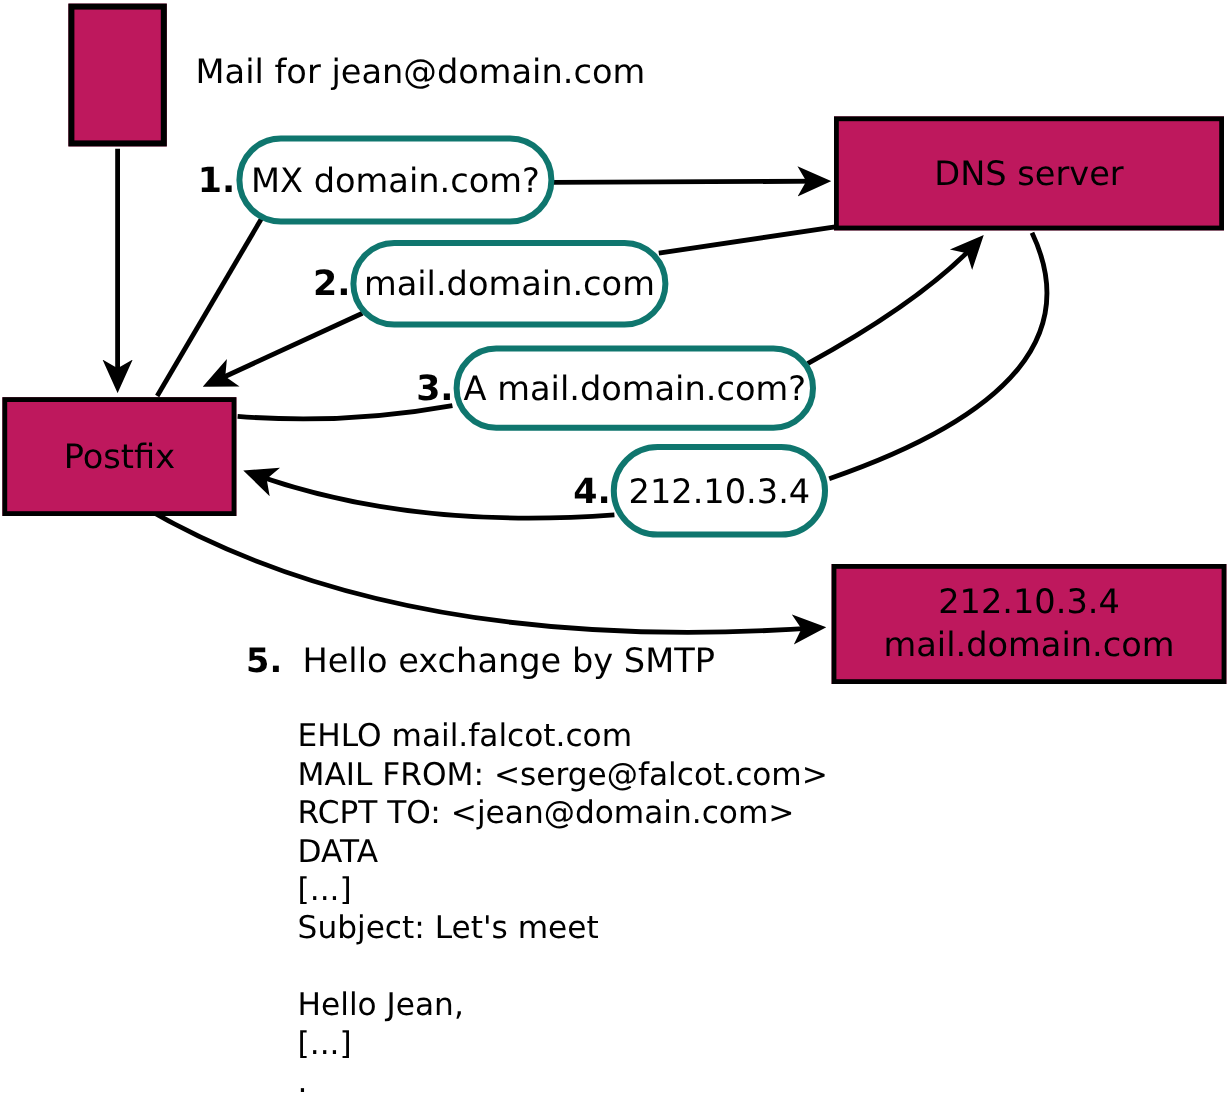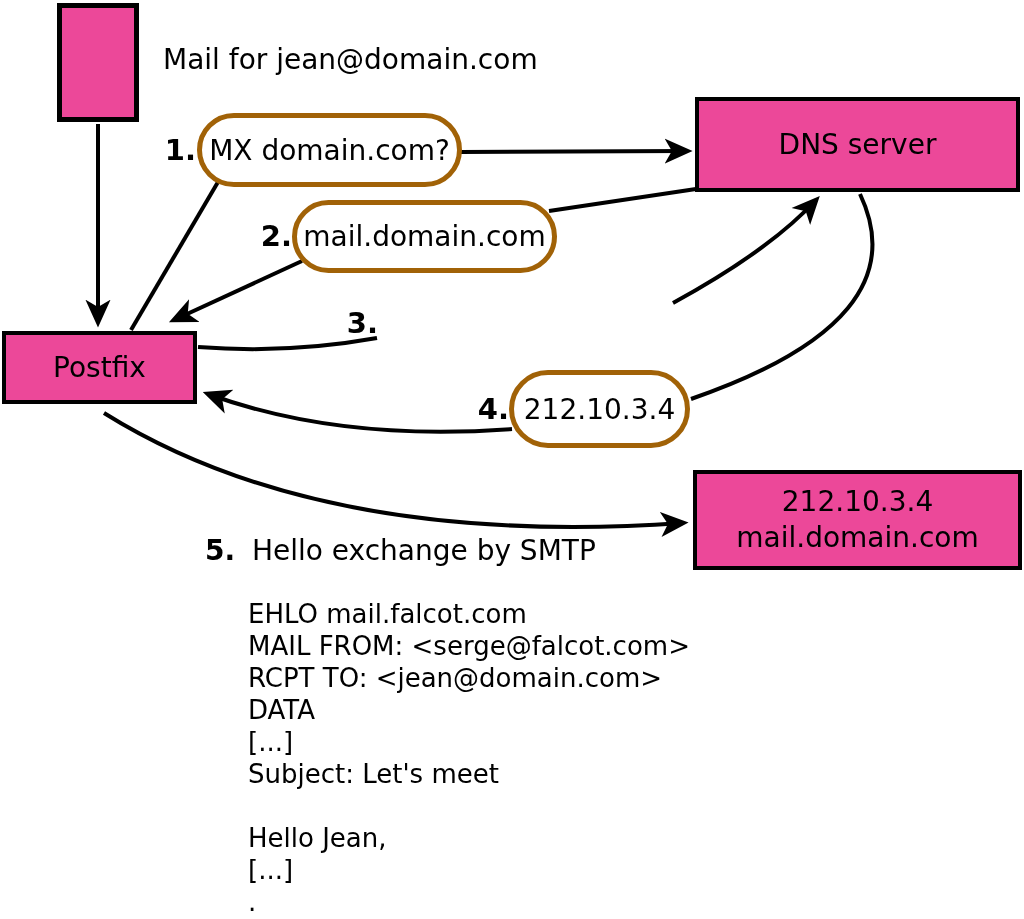--- a/index.html
+++ b/index.html
@@ -10,36 +10,36 @@
     height: 919px;
     background: #ffffff;
     color: #000000;
     font-family: "DejaVu Sans", "Liberation Sans", sans-serif;
     overflow: hidden;
     padding-left: 30px;
   }
   svg.connectors { position: absolute; left: 0; top: 0; width: 1024px; height: 919px; }
   .node {
     position: absolute;
-    background: #ec4899;
+    background: #be185d;
     border: 4px solid #000000;
     display: flex;
     align-items: center;
     justify-content: center;
     font-size: 28px;
     text-align: center;
   }
   .envelope { left: 57px; top: 3px; width: 82px; height: 119px; border-width: 5px; }
-  .postfix  { left: 2px;  top: 331px; width: 195px; height: 73px; }
+  .postfix  { left: 2px;  top: 331px; width: 195px; height: 99px; }
   .dns      { left: 695px; top: 97px; width: 325px; height: 95px; }
   .result   { left: 693px; top: 470px; width: 329px; height: 100px; flex-direction: column; line-height: 36px; }
   .pill {
     position: absolute;
     background: #ffffff;
-    border: 5px solid #a16207;
+    border: 5px solid #0f766e;
     display: flex;
     align-items: center;
     justify-content: center;
     font-size: 28px;
     white-space: nowrap;
   }
   .pill1 { left: 197px; top: 113px; width: 265px; height: 74px; border-radius: 37px; }
   .pill2 { left: 292px; top: 200px; width: 265px; height: 73px; border-radius: 37px; }
   .pill3 { left: 378px; top: 288px; width: 302px; height: 71px; border-radius: 36px; }
   .pill4 { left: 509px; top: 370px; width: 181px; height: 78px; border-radius: 39px; }
@@ -98,20 +98,23 @@
   <div class="pill pill1">
     <span>MX domain.com?</span>
   </div>
 
   <div class="num num2">2.</div>
   <div class="pill pill2">
     <span>mail.domain.com</span>
   </div>
 
   <div class="num num3">3.</div>
+  <div class="pill pill3">
+    <span>A mail.domain.com?</span>
+  </div>
 
   <div class="num num4">4.</div>
   <div class="pill pill4">
     <span>212.10.3.4</span>
   </div>
 
   <div class="node postfix">
     <span>Postfix</span>
   </div>
 

